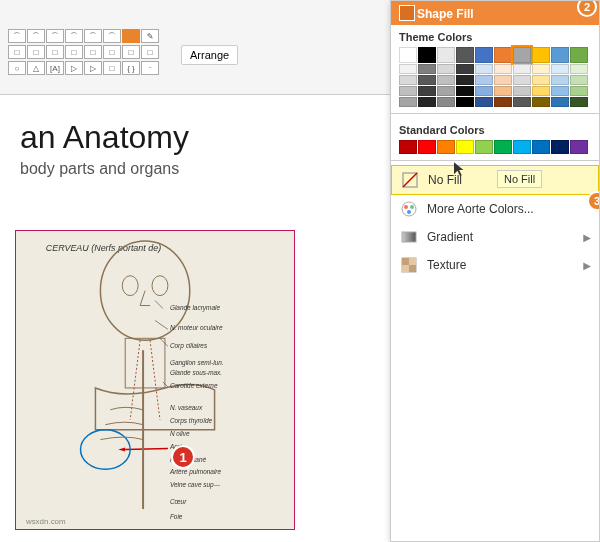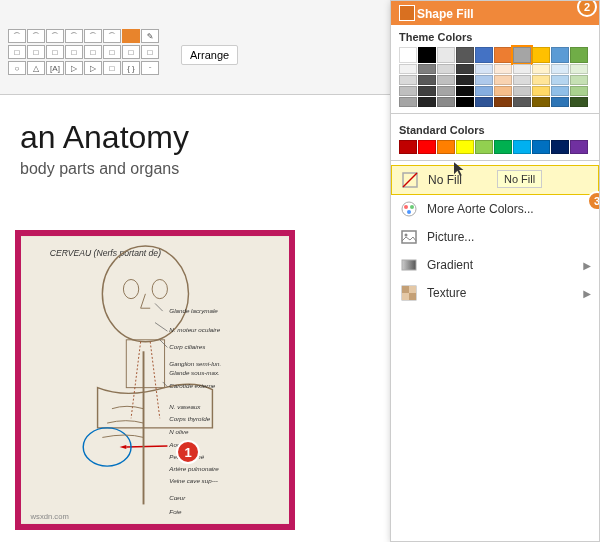--- a/index.html
+++ b/index.html
@@ -87,21 +87,21 @@
       padding: 0 20px 10px 20px;
     }
 
     .anatomy-image {
       position: absolute;
       top: 130px;
       left: 15px;
       width: 280px;
       height: 300px;
       background: #e8e0d0;
-      border: 6px solid #be185d;
+      border: 1px solid #be185d;
       overflow: hidden;
     }
 
     
     .anatomy-svg {
       width: 100%;
       height: 100%;
     }
 
     
@@ -466,30 +466,20 @@
         <circle cx="12" cy="7" r="2" fill="#6bcb77"></circle>
         <circle cx="9" cy="12" r="2" fill="#4d96ff"></circle>
       </svg>
     </div>
     <span>More Aorte Colors...</span>
 
     <div class="badge badge-orange" style="position:absolute;right:-8px;top:-4px;width:20px;height:20px;font-size:11px;">3</div>
   </div>
 
 
-  <div class="menu-item">
-    <div class="menu-icon">
-      <svg width="18" height="18" viewBox="0 0 18 18">
-        <rect x="2" y="3" width="14" height="12" fill="none" stroke="#888" stroke-width="1.5"></rect>
-        <circle cx="6" cy="7" r="1.5" fill="#888"></circle>
-        <path d="M2,13 L6,9 L10,12 L13,9 L16,13" fill="none" stroke="#888" stroke-width="1"></path>
-      </svg>
-    </div>
-    <span>Picture...</span>
-  </div>
 
   <div class="menu-item">
     <div class="menu-icon">
       <svg width="18" height="18" viewBox="0 0 18 18">
         <defs>
           <linearGradient id="g1" x1="0" y1="0" x2="1" y2="0">
             <stop offset="0%" stop-color="#cccccc"></stop>
             <stop offset="100%" stop-color="#555555"></stop>
           </linearGradient>
         </defs>

